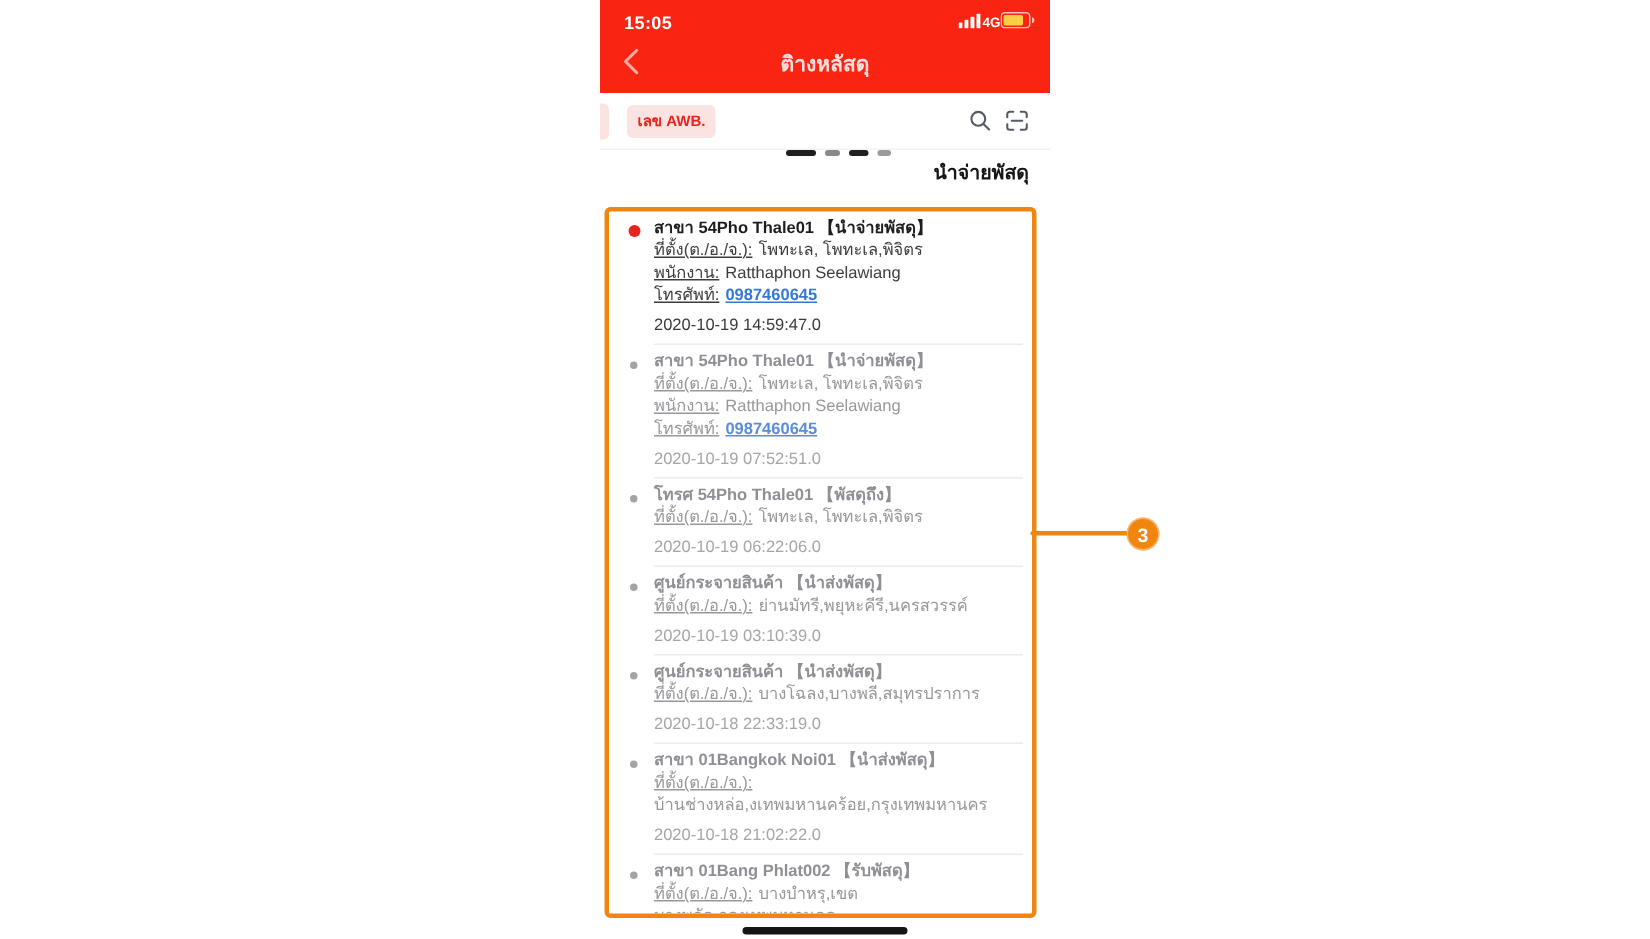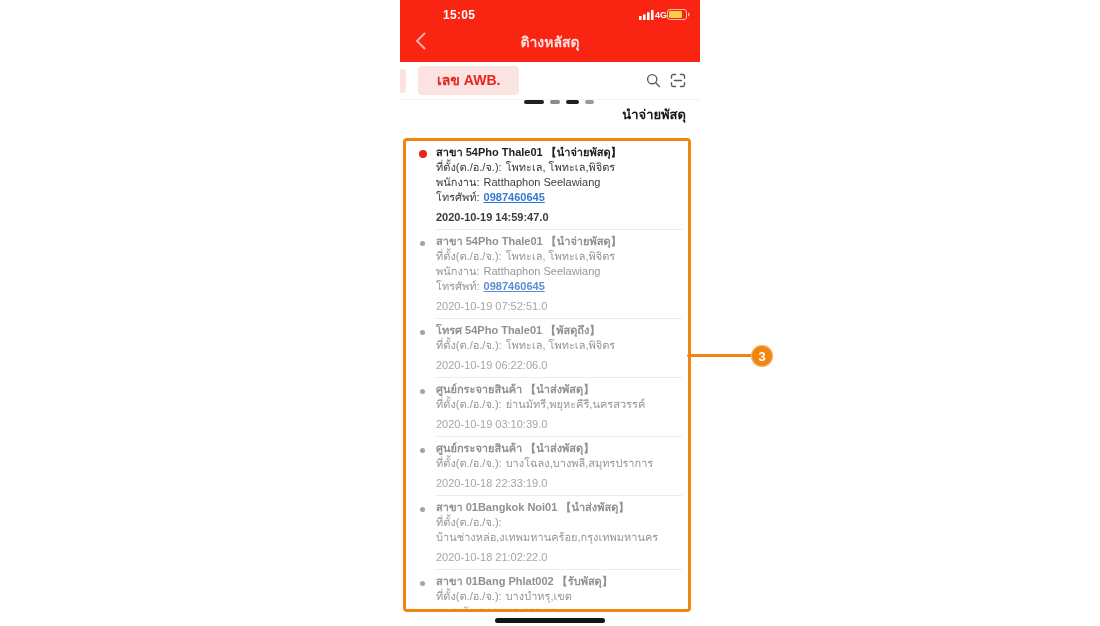--- a/index.html
+++ b/index.html
@@ -16,32 +16,32 @@
   }
   *{margin:0;padding:0;box-sizing:border-box;}
   body{
     width:1100px;height:626px;background:#ffffff;position:relative;overflow:hidden;
     font-family:"Liberation Sans","DejaVu Sans",sans-serif;
   }
   .phone{position:absolute;left:400px;top:0;width:300px;height:626px;background:#fff;}
 
   
   .red-header{height:62px;background:var(--red);}
-  .statusbar{display:flex;justify-content:space-between;align-items:center;height:24px;padding:6px 10px 0 16px;color:#fff;margin-left:27px;}
+  .statusbar{display:flex;justify-content:space-between;align-items:center;height:24px;padding:6px 10px 0 16px;color:#fff;}
   .status-time{font-size:12px;font-weight:bold;letter-spacing:.3px;}
   .status-right{display:flex;align-items:center;gap:0;}
   .status-network{font-size:9px;font-weight:600;}
   .navbar{position:relative;height:36px;display:flex;align-items:center;justify-content:center;}
   .back-button{position:absolute;left:8px;top:4px;width:24px;height:26px;display:flex;align-items:center;justify-content:center;color:rgba(255,210,205,.8);}
   .nav-title{font-size:14px;font-weight:600;color:rgba(255,235,232,.95);}
 
   
   .searchbar{height:38px;display:flex;align-items:center;padding:0 14px 0 0;border-bottom:1px solid #f2f2f2;position:relative;}
   .pill-fragment{width:6px;height:24px;background:var(--pink);border-radius:0 4px 4px 0;margin-right:12px;}
-  .awb-pill{background:var(--pink);color:var(--red-text);font-weight:bold;font-size:14px;padding:3px 19px 4px;border-radius:4px;}
+  .awb-pill{background:var(--pink);color:var(--red-text);font-weight:bold;font-size:10px;padding:3px 7px 4px;border-radius:4px;}
   .search-icons{margin-left:auto;display:flex;align-items:center;gap:9px;color:#565b63;}
   .search-icons svg{display:block;}
 
   
   .trackrow{height:37px;display:flex;align-items:center;padding:0 14px 0 31px;flex-direction:column;}
   .dashes{display:flex;align-items:center;gap:6px;}
   .dash{height:4px;border-radius:2px;display:inline-block;}
   .tab-label{margin-left:auto;font-size:13px;font-weight:bold;color:#161618;}
 
   
@@ -49,26 +49,26 @@
   .timeline-list{height:100%;}
   .item{display:flex;padding:4px 6px 0 13px;}
   .dot-col{width:17px;flex:0 0 17px;padding-top:5px;}
   .dot{display:block;border-radius:50%;}
   .item.active .dot{width:8px;height:8px;background:#e8241c;}
   .item.inactive .dot{width:5px;height:5px;background:#a3a3a8;margin-left:1px;margin-top:2px;}
   .item-body{flex:1;padding-bottom:4px;border-bottom:1px solid var(--hairline);}
   .item:last-child .item-body{border-bottom:none;}
   .item-title{font-size:11px;font-weight:bold;line-height:15px;}
   .item-line{font-size:11px;line-height:15px;}
-  .item-line .lbl{margin-right:4px;}
+  .item-line .lbl{margin-right:4px;text-decoration:underline;}
   .phone-link{color:var(--link);text-decoration:underline;font-weight:600;}
   .item-time{margin-top:5px;font-size:11px;line-height:15px;}
   .item.active .item-title{color:var(--dark);}
   .item.active .item-line{color:var(--mid);}
-  .item.active .item-time{color:#3a3a3c;font-weight:bold;}
+  .item.active .item-time{color:#3a3a3c;}
   .item.inactive .item-title{color:var(--gray-title);}
   .item.inactive .item-line{color:var(--gray);}
   .item.inactive .item-time{color:#a5a5aa;}
   .item.inactive .phone-link{color:#5b8cd6;}
 
   
   .callout-line{position:absolute;left:687px;top:354px;width:68px;height:3px;background:var(--orange);border-radius:2px;}
   .callout-circle{position:absolute;left:751px;top:345px;width:22px;height:22px;border-radius:50%;background:var(--orange);color:#fff;font-size:13px;font-weight:bold;display:flex;align-items:center;justify-content:center;box-shadow:0 0 0 1px rgba(255,255,255,.4) inset;}
 
   .home-indicator{position:absolute;left:95px;bottom:3px;width:110px;height:5px;border-radius:3px;background:#141414;}

